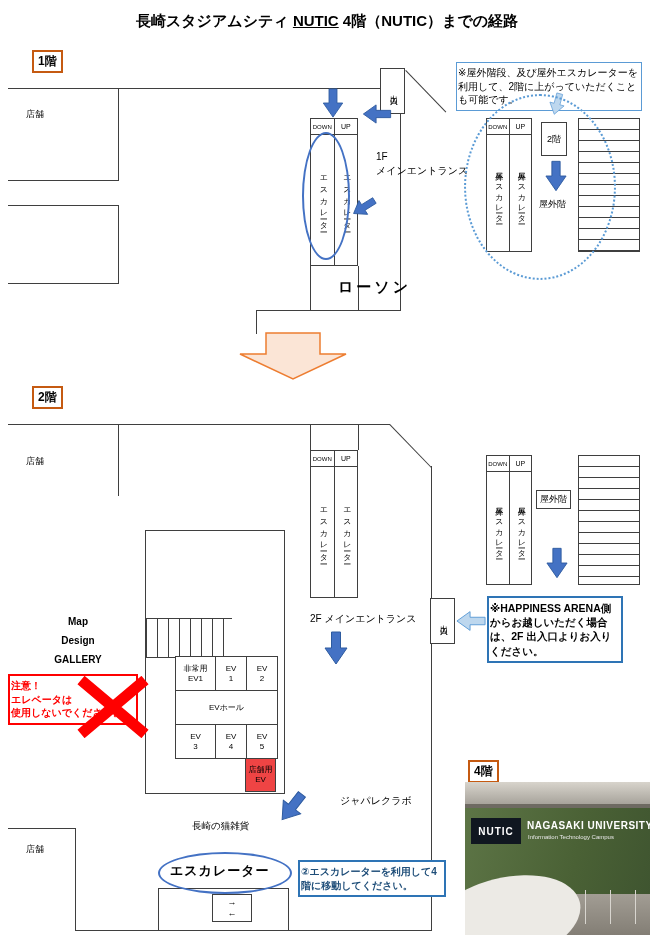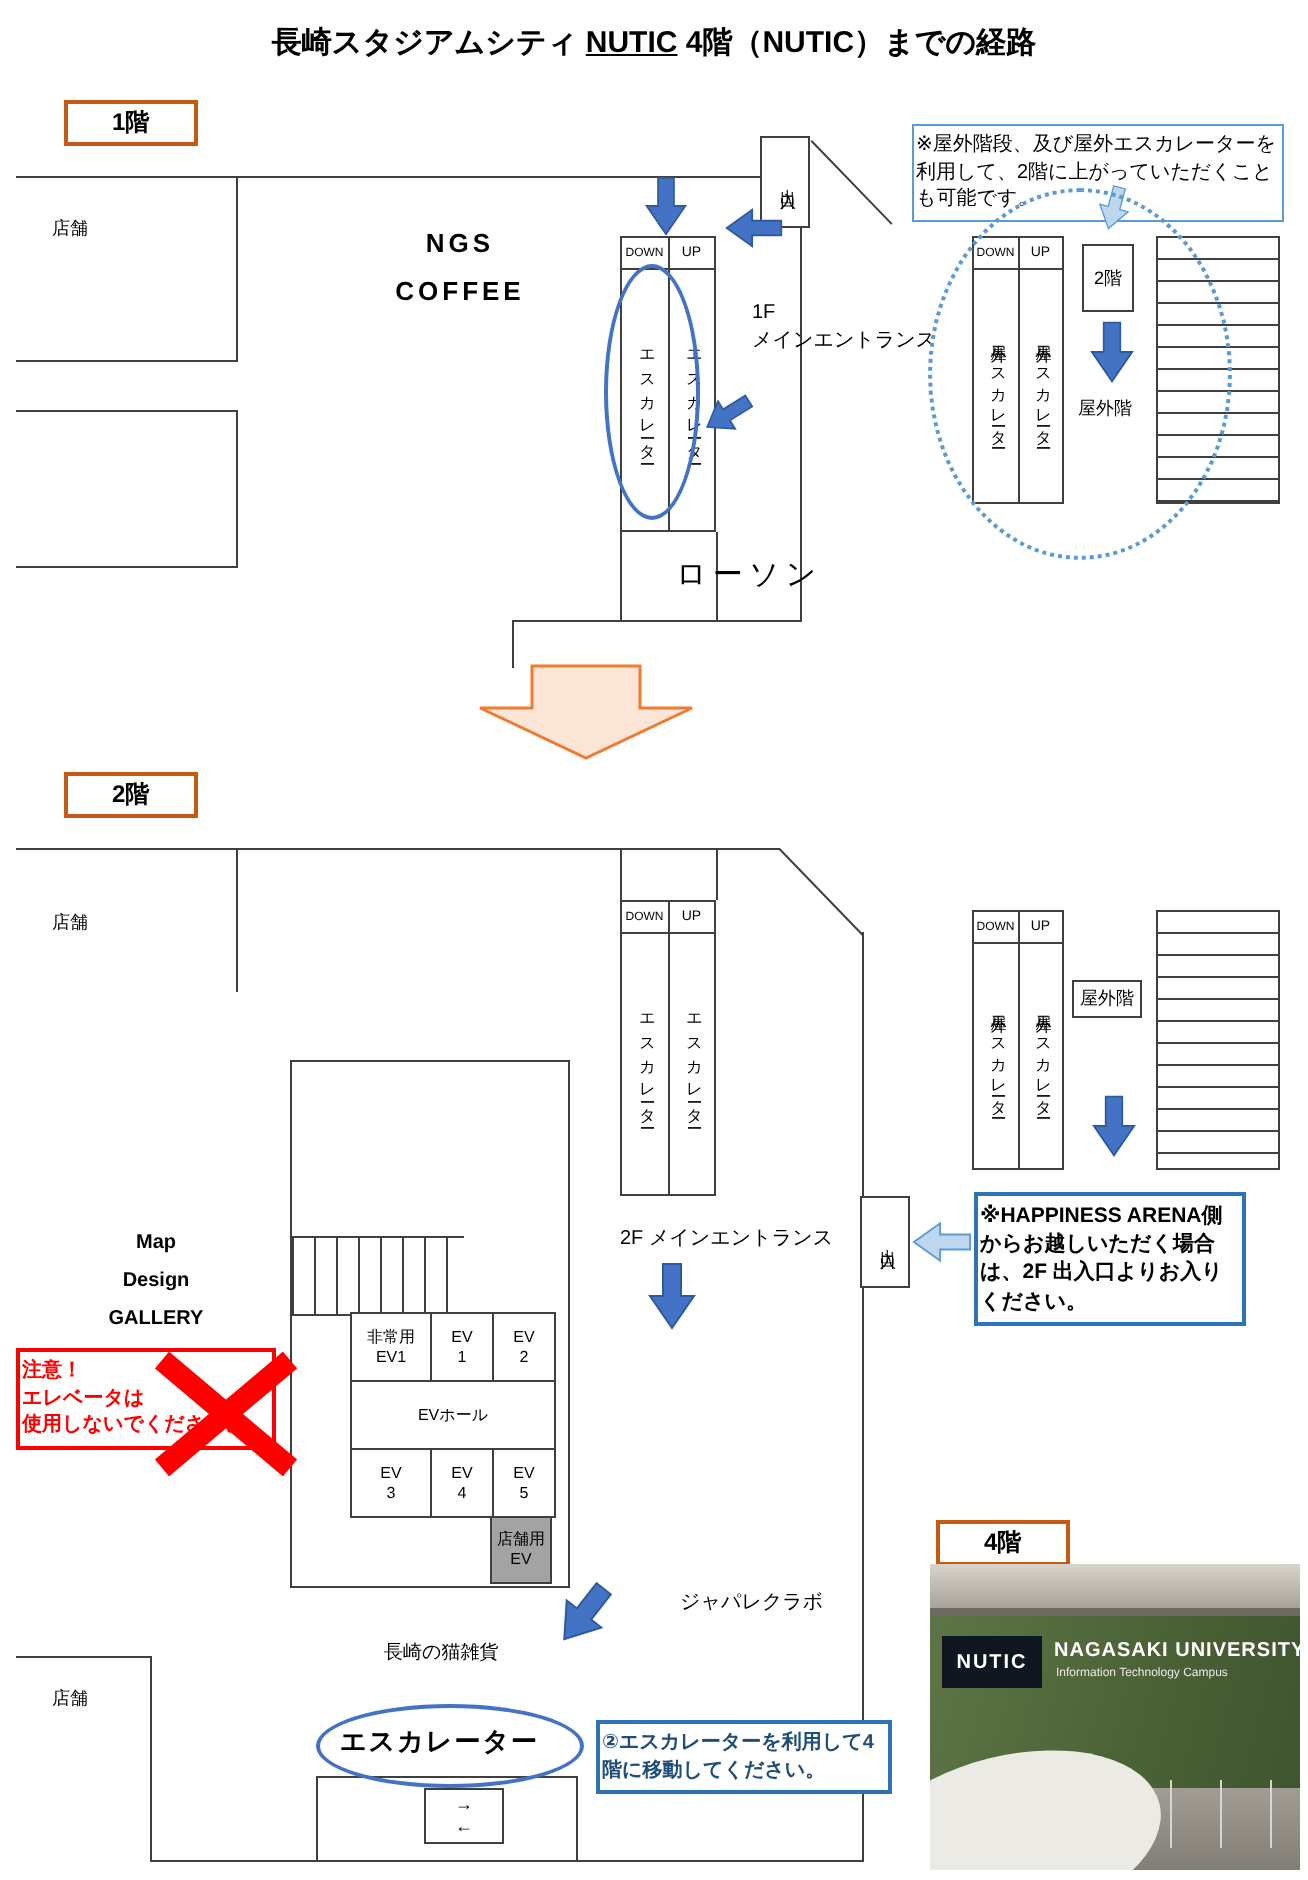--- a/index.html
+++ b/index.html
@@ -3,40 +3,40 @@
 <meta charset="utf-8">
 <style>
   html,body{margin:0;padding:0;background:#fff}
   #stage{position:relative;width:654px;height:940px;background:#ffffff;
          font-family:"Liberation Sans","DejaVu Sans",sans-serif;color:#000;overflow:hidden}
   .ln{position:absolute;background:#3f3f3f}
   .box{position:absolute;border:1px solid #3f3f3f;background:#fff;box-sizing:border-box}
   .txt{position:absolute;white-space:nowrap}
   .pre{white-space:pre-line}
   .vtext{writing-mode:vertical-rl}
-  .tag{position:absolute;border:2px solid #C55A11;background:#fff;font-weight:bold;font-size:12px;padding:1px 22px}
+  .tag{position:absolute;border:2px solid #C55A11;background:#fff;font-weight:bold;font-size:12px;padding:1px 4px}
   .note{position:absolute;border:2px solid #2E74B5;background:#fff;font-size:10px;line-height:1.35;
         padding:3px 1px;font-weight:bold;box-sizing:border-box}
   .ellipse{position:absolute;border-radius:50%}
   .arr{position:absolute}
   .arr svg{display:block;width:100%;height:100%}
   .esc{position:absolute;border:1px solid #3f3f3f;background:#fff;display:flex;box-sizing:border-box}
   .esc .col{flex:1;display:flex;flex-direction:column;border-left:1px solid #3f3f3f;min-width:0}
   .esc .col:first-child{border-left:none}
   .esc .hd{height:15px;border-bottom:1px solid #3f3f3f;display:flex;align-items:center;justify-content:center;font-size:6px}
   .esc .bd{flex:1;display:flex;align-items:center;justify-content:center;font-size:8px;letter-spacing:2px}
   .stairs{position:absolute;border:1px solid #3f3f3f;box-sizing:border-box;
           background:repeating-linear-gradient(to bottom,transparent 0 10px,#3f3f3f 10px 11px)}
   .comb{position:absolute;border-top:1px solid #3f3f3f;border-bottom:1px solid #3f3f3f;box-sizing:border-box;
         background:repeating-linear-gradient(to right,#3f3f3f 0 1px,transparent 1px 11px)}
   .evgrid{position:absolute;left:175px;top:656px;display:grid;grid-template-columns:39px 30px 30px;
           grid-auto-rows:33px;gap:1px;background:#3f3f3f;border:1px solid #3f3f3f}
   .evgrid>div{background:#fff;display:flex;align-items:center;justify-content:center;text-align:center;
               font-size:8px;line-height:1.2;white-space:pre-line}
-  .cell{position:absolute;border:1px solid #3f3f3f;background:#a3a3a3;display:flex;align-items:center;justify-content:center;
+  .cell{position:absolute;border:1px solid #3f3f3f;background:#ef4444;display:flex;align-items:center;justify-content:center;
         text-align:center;font-size:8px;line-height:1.2;white-space:pre-line;box-sizing:border-box}
   #title{position:absolute;left:0;right:0;top:12px;text-align:center;font-size:15px;font-weight:bold}
   
   #photo{position:absolute;left:465px;top:782px;width:185px;height:153px;background:#8f8a82;overflow:hidden}
   .ph-ceiling{position:absolute;left:0;top:0;width:100%;height:24px;background:linear-gradient(#d8d4cc,#a39f97)}
   .ph-beam{position:absolute;left:0;top:22px;width:100%;height:4px;background:#6e6a62}
   .ph-wall{position:absolute;left:0;top:26px;width:100%;height:86px;background:linear-gradient(105deg,#5d7546 0%,#4a6135 60%,#3f5530 100%)}
   .ph-sign{position:absolute;left:6px;top:36px;width:50px;height:26px;background:#101720;color:#fff;font-weight:bold;
            font-size:10px;display:flex;align-items:center;justify-content:center;letter-spacing:1px}
   .ph-title{position:absolute;left:62px;top:38px;color:#fff;font-weight:bold;font-size:10px;letter-spacing:.5px;white-space:nowrap}
@@ -65,24 +65,20 @@
   <div class="ln" style="left:8px;top:283px;width:111px;height:1px"></div>
   <div class="ln" style="left:406px;top:70px;width:58px;height:1px;transform-origin:0 0;transform:rotate(46deg)"></div>
   <div class="ln" style="left:400px;top:114px;width:1px;height:196px"></div>
   <div class="ln" style="left:256px;top:310px;width:145px;height:1px"></div>
   <div class="ln" style="left:256px;top:310px;width:1px;height:24px"></div>
   <div class="ln" style="left:310px;top:266px;width:1px;height:44px"></div>
   <div class="ln" style="left:358px;top:266px;width:1px;height:44px"></div>
 
   <div class="txt" style="left:26px;top:108px;font-size:9px">店舗</div>
 
-  <div class="txt" style="left:168px;top:114px;width:124px;text-align:center;font-size:13px;font-weight:bold;letter-spacing:2px">
-    <div>NGS</div>
-    <div style="margin-top:9px">COFFEE</div>
-  </div>
 
   <div class="esc" style="left:310px;top:118px;width:48px;height:148px">
     <div class="col">
       <div class="hd">DOWN</div>
       <div class="bd vtext">エスカレーター</div>
     </div>
     <div class="col">
       <div class="hd" style="font-size:7px">UP</div>
       <div class="bd vtext">エスカレーター</div>
     </div>
@@ -108,21 +104,21 @@
         <path d="M31 7 V15 H15 V21 L1 11 L15 1 V7 Z" fill="#4472C4" stroke="#2E5B9F"></path>
       </svg>
   </div>
 
   <div class="txt" style="left:376px;top:150px;font-size:10px;line-height:1.4;white-space:normal;width:100px">
     <div>1F</div>
     <div>メインエントランス</div>
   </div>
 
 
-  <div class="txt" style="left:338px;top:278px;font-size:15px;font-weight:normal;letter-spacing:3px">ローソン</div>
+  <div class="txt" style="left:338px;top:278px;font-size:15px;font-weight:bold;letter-spacing:3px">ローソン</div>
 
   <div class="note" style="left:456px;top:62px;width:186px;border:1px solid #5B9BD5;font-weight:normal;color:#000">※屋外階段、及び屋外エスカレーターを利用して、2階に上がっていただくことも可能です。</div>
 
   <div class="esc" style="left:486px;top:118px;width:46px;height:134px">
     <div class="col">
       <div class="hd">DOWN</div>
       <div class="bd vtext" style="letter-spacing:1px">屋外エスカレーター</div>
     </div>
     <div class="col">
       <div class="hd" style="font-size:7px">UP</div>

